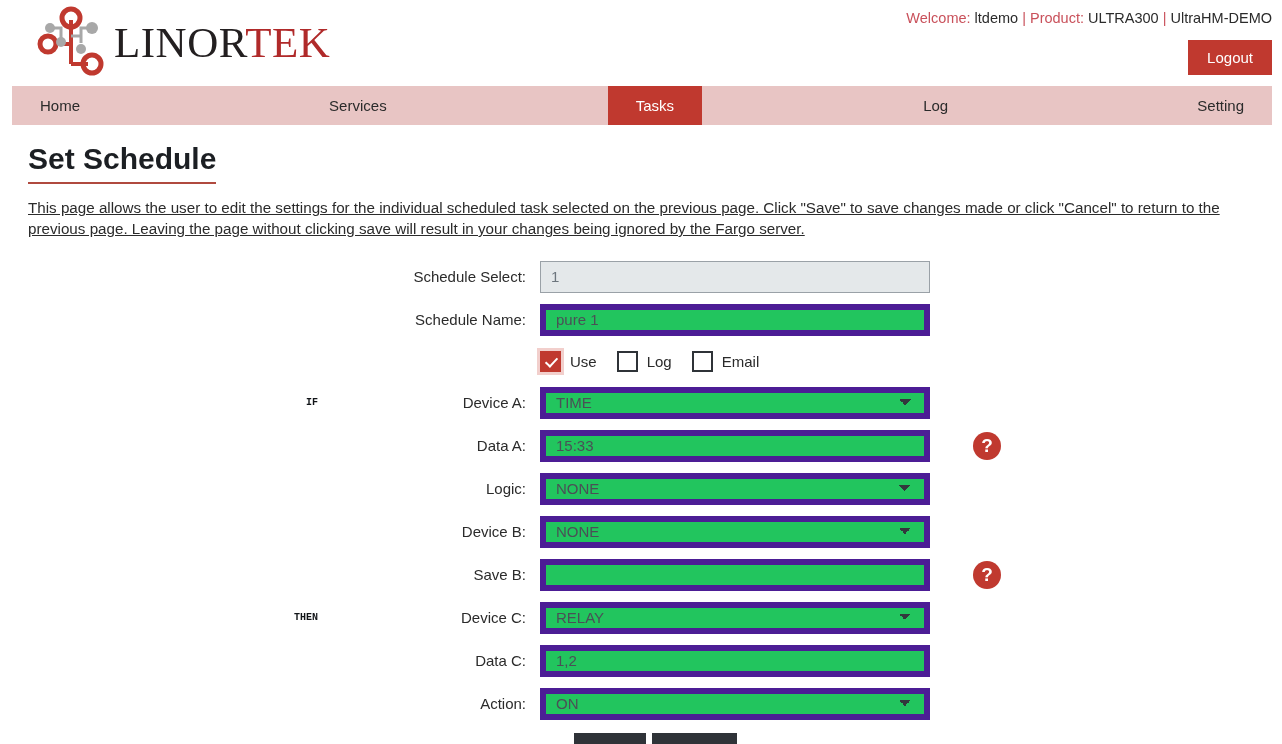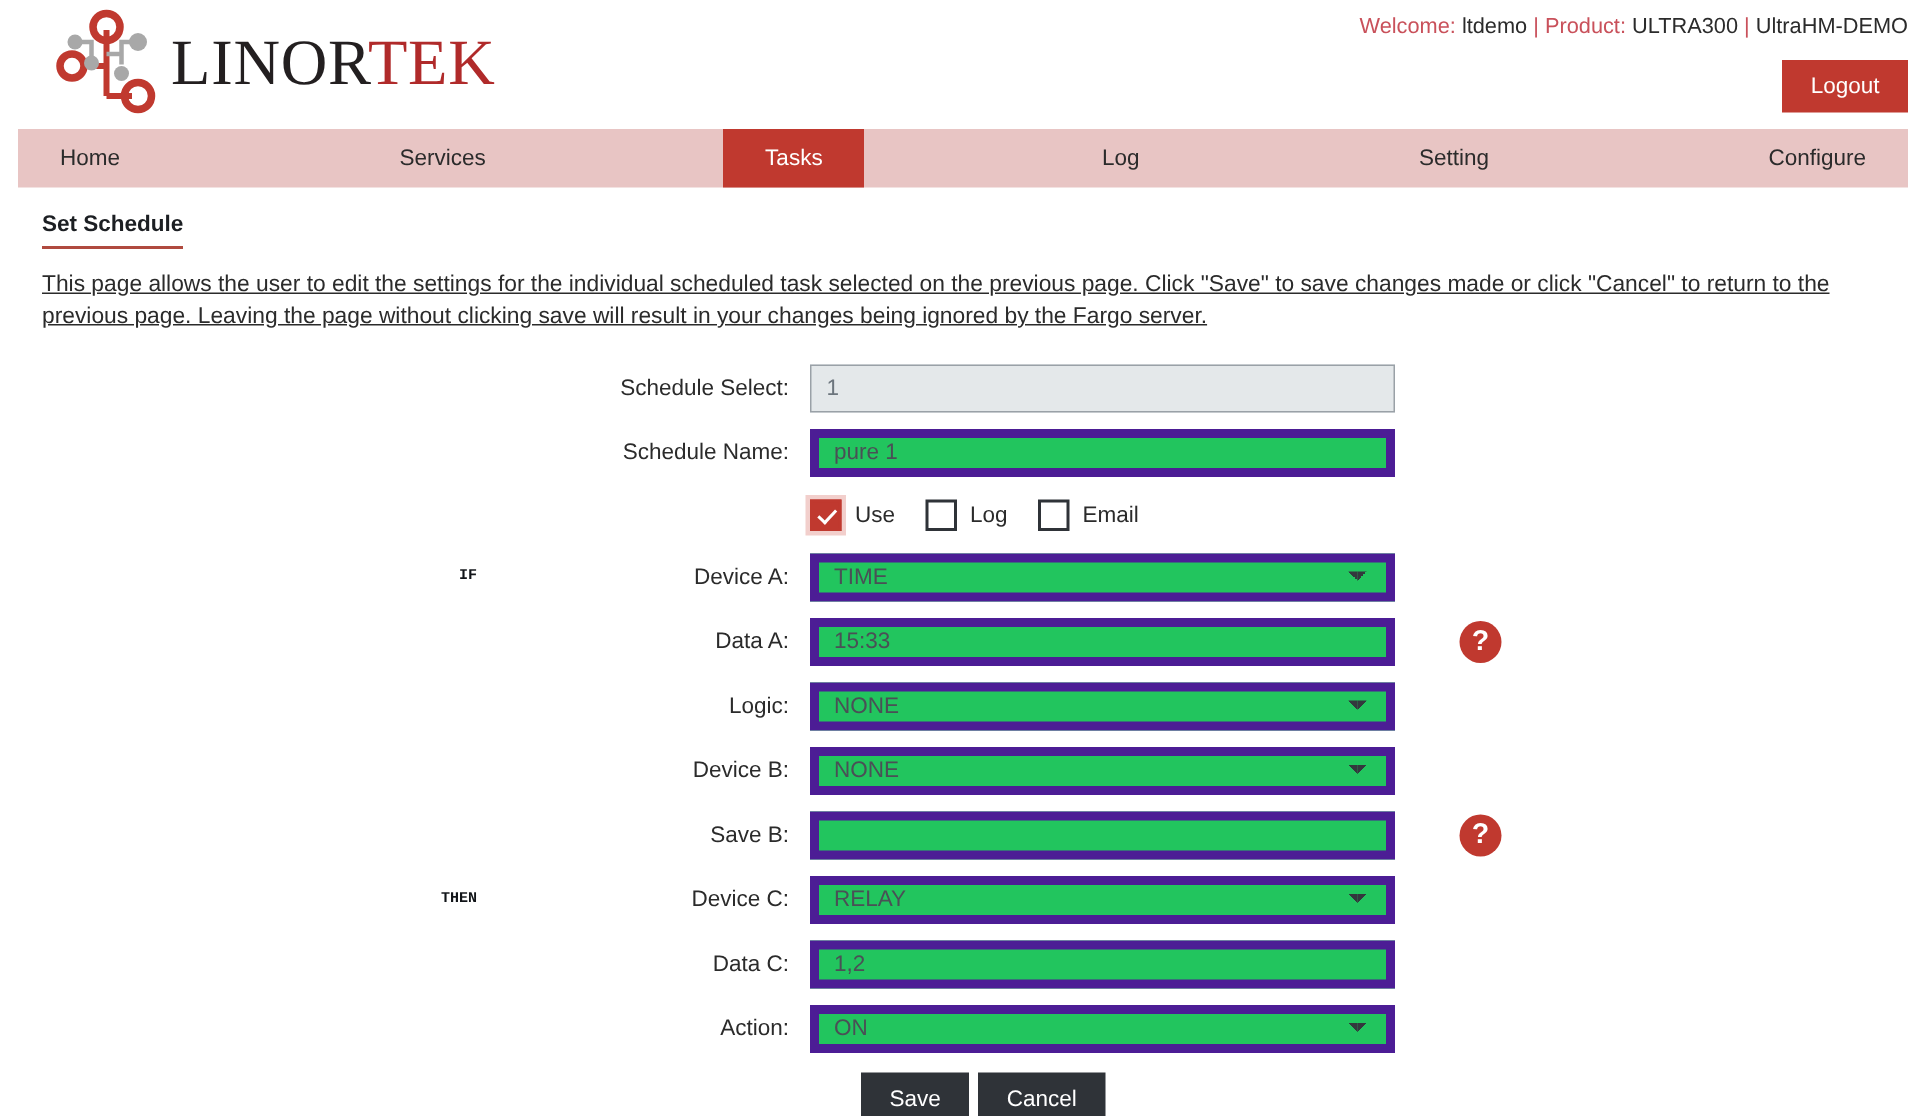--- a/index.html
+++ b/index.html
@@ -86,21 +86,21 @@
   }
 
   
   .content {
     position: absolute;
     top: 125px; left: 0;
     width: 1282px;
   }
   .page-title {
     margin: 16px 0 0 28px;
-    font-size: 15px;
+    font-size: 30px;
     font-weight: bold;
     color: #1c1f23;
     display: inline-block;
     padding-bottom: 5px;
     border-bottom: 2px solid #b04a3f;
     line-height: 1.2;
   }
   .page-desc {
     margin: 13px 28px 0 28px;
     font-size: 15.2px;
@@ -284,21 +284,20 @@
 
   <button class="logout-btn">Logout</button>
 </div>
 
 <div class="navbar">
   <div class="nav-item">Home</div>
   <div class="nav-item">Services</div>
   <div class="nav-item active">Tasks</div>
   <div class="nav-item">Log</div>
   <div class="nav-item">Setting</div>
-  <div class="nav-item">Configure</div>
 </div>
 
 <div class="content">
 
   <div><span class="page-title">Set Schedule</span></div>
   <div class="page-desc">This page allows the user to edit the settings for the individual scheduled task selected on the previous page. Click "Save" to save changes made or click "Cancel" to return to the previous page. Leaving the page without clicking save will result in your changes being ignored by the Fargo server.</div>
 
   <div class="form">
 
     <div class="row">

